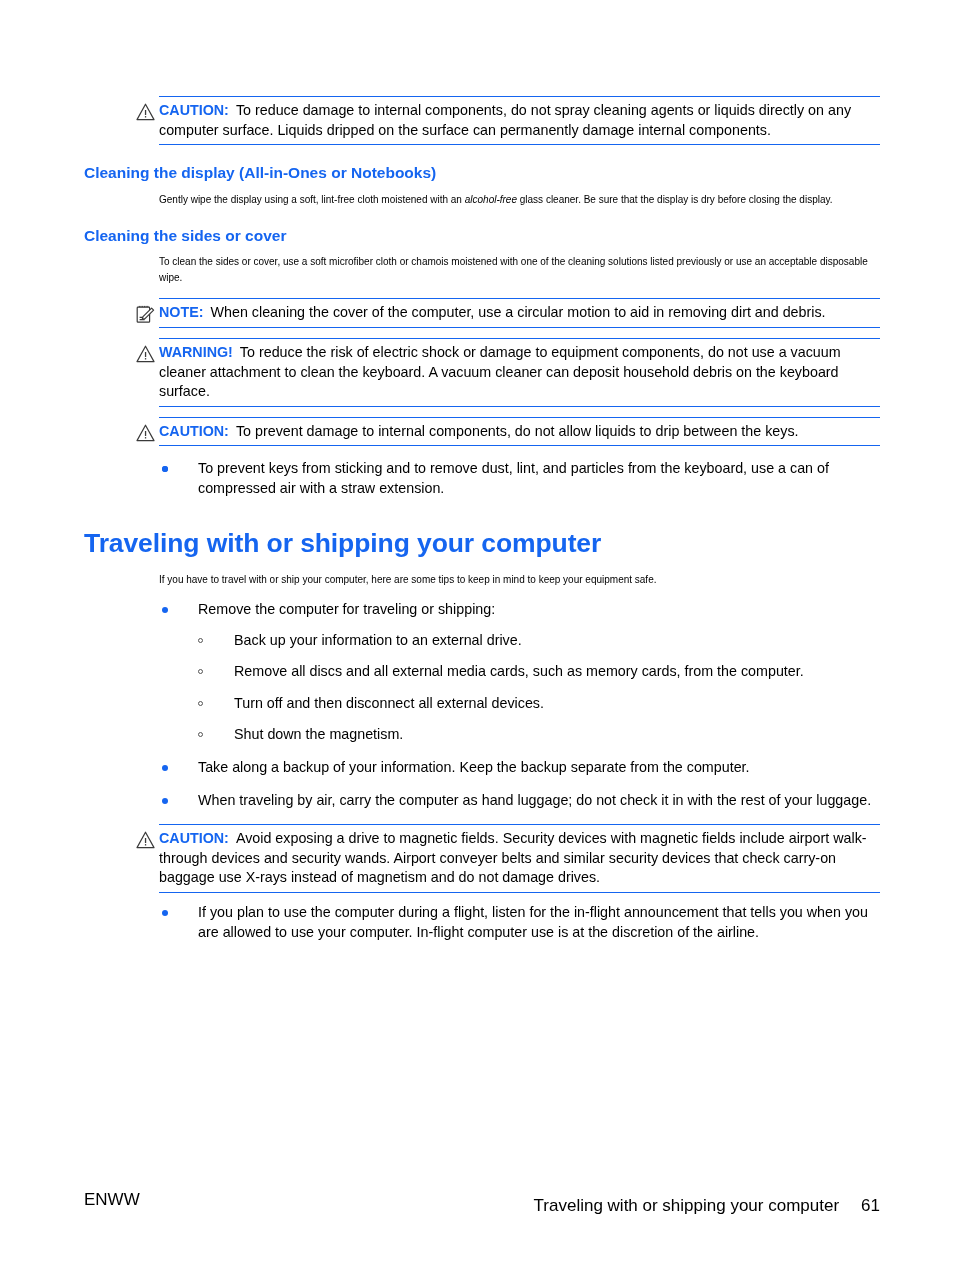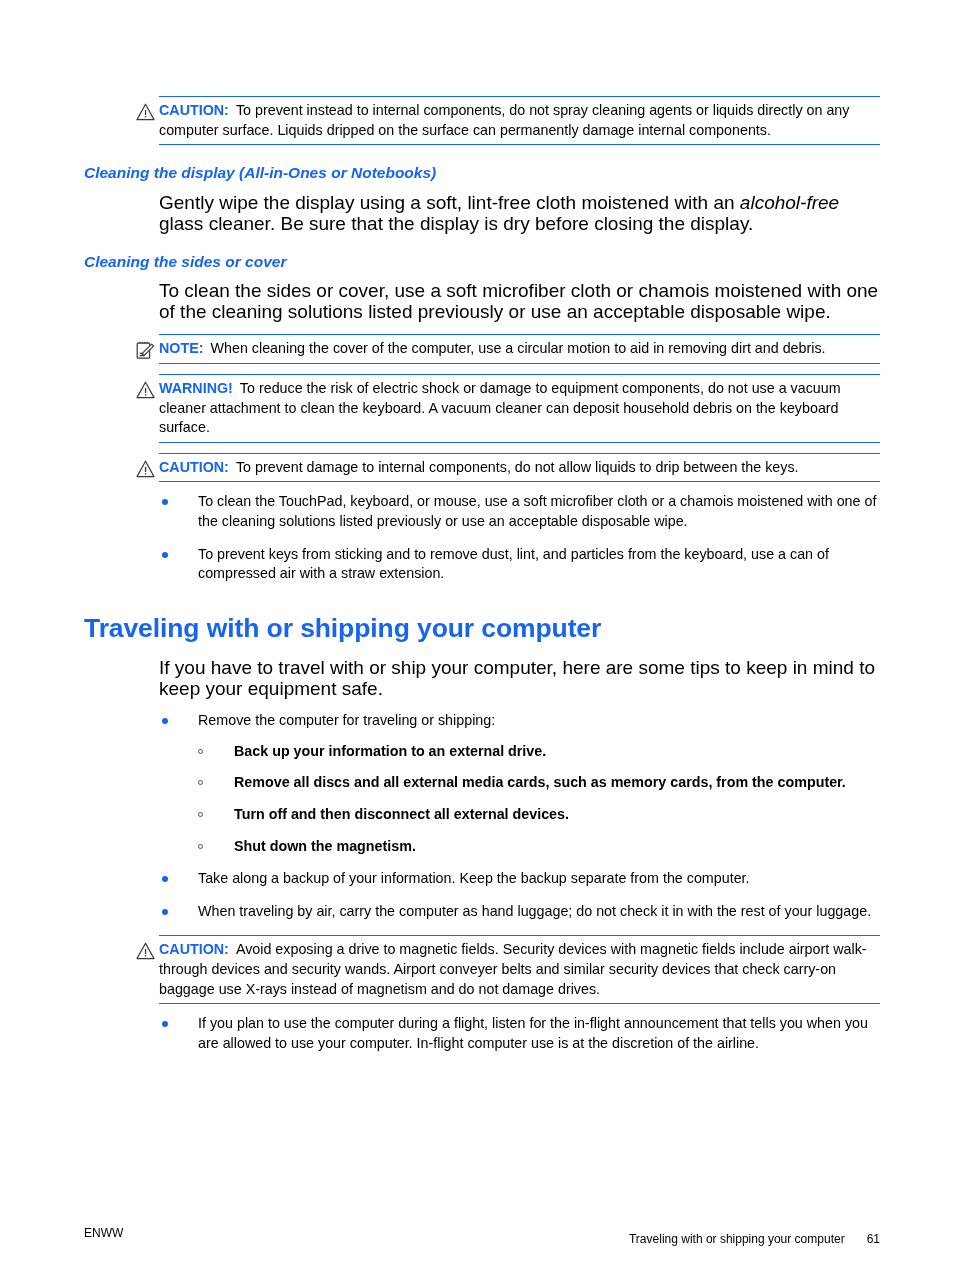--- a/index.html
+++ b/index.html
@@ -41,27 +41,26 @@
     margin: 29px 0 14px 0;
     line-height: 1.15;
     letter-spacing: -0.1px;
   }
   h2.section-heading {
     font-size: 15.5px;
     font-weight: bold;
     color: #1565f0;
     margin: 19px 0 9px 0;
     line-height: 1.2;
-    font-style: italic;
   }
 
   
   p.body-text {
-    font-size: 19px;
-    line-height: 21px;
+    font-size: 10px;
+    line-height: 16px;
     margin: 0 0 12px 0;
     padding-left: 75px;
     text-align: left;
   }
   p.body-text em { font-style: italic; }
 
   
   .admonition {
     position: relative;
     margin: 10px 0 10px 0;
@@ -115,21 +114,20 @@
   }
   ul.subbullets {
     margin: 11px 0 2px 0;
   }
   ul.subbullets > li {
     position: relative;
     font-size: 14.3px;
     line-height: 19.6px;
     padding-left: 36px;
     margin-bottom: 12px;
-    font-weight: bold;
   }
   ul.subbullets > li > .subbullet-ring {
     position: absolute;
     left: 0px;
     top: 7px;
     width: 5px;
     height: 5px;
     border-radius: 50%;
     border: 1px solid #555555;
     background: transparent;
@@ -139,22 +137,21 @@
 
   .list-block { margin: 4px 0 14px 0; }
 
   
   .footer {
     position: absolute;
     left: 84px;
     right: 74px;
     top: 1190px;
     height: 22px;
-    font-size: 12px;
-    margin-top: 36px;
+    font-size: 17px;
   }
   .footer .footer-left {
     position: absolute;
     left: 0;
     top: 0;
   }
   .footer .footer-right {
     position: absolute;
     right: 0;
     top: 6px;
@@ -172,21 +169,21 @@
 
     <div class="admonition">
       <span class="adm-icon">
         <svg width="19" height="18" viewBox="0 0 19 18">
           <path d="M9.5 1.2 L18 16.6 L1 16.6 Z" fill="none" stroke="#3a3a3a" stroke-width="1.2" stroke-linejoin="round"></path>
           <rect x="8.9" y="7.0" width="1.3" height="5.0" fill="#3a3a3a"></rect>
           <rect x="8.9" y="13.1" width="1.3" height="1.4" fill="#3a3a3a"></rect>
         </svg>
       </span>
       <div class="adm-body">
-        <span class="adm-label">CAUTION:</span><span>To prevent instead to internal components, do not spray cleaning agents or liquids directly on any computer surface. Liquids dripped on the surface can permanently damage internal components.</span>
+        <span class="adm-label">CAUTION:</span><span>To reduce damage to internal components, do not spray cleaning agents or liquids directly on any computer surface. Liquids dripped on the surface can permanently damage internal components.</span>
       </div>
     </div>
 
     <h2 class="section-heading">Cleaning the display (All-in-Ones or Notebooks)</h2>
     <p class="body-text"><span>Gently wipe the display using a soft, lint-free cloth moistened with an </span><em>alcohol-free</em><span> glass cleaner. Be sure that the display is dry before closing the display.</span></p>
 
     <h2 class="section-heading">Cleaning the sides or cover</h2>
     <p class="body-text">To clean the sides or cover, use a soft microfiber cloth or chamois moistened with one of the cleaning solutions listed previously or use an acceptable disposable wipe.</p>
 
     <div class="admonition">
@@ -227,21 +224,20 @@
       </span>
       <div class="adm-body">
         <span class="adm-label">CAUTION:</span><span>To prevent damage to internal components, do not allow liquids to drip between the keys.</span>
       </div>
     </div>
 
     <div class="list-block">
       <ul class="bullets">
         <li>
           <span class="bullet-dot"></span>
-          <span>To clean the TouchPad, keyboard, or mouse, use a soft microfiber cloth or a chamois moistened with one of the cleaning solutions listed previously or use an acceptable disposable wipe.</span>
         </li>
         <li>
           <span class="bullet-dot"></span>
           <span>To prevent keys from sticking and to remove dust, lint, and particles from the keyboard, use a can of compressed air with a straw extension.</span>
         </li>
       </ul>
     </div>
 
     <h1 class="chapter-heading">Traveling with or shipping your computer</h1>
     <p class="body-text">If you have to travel with or ship your computer, here are some tips to keep in mind to keep your equipment safe.</p>

